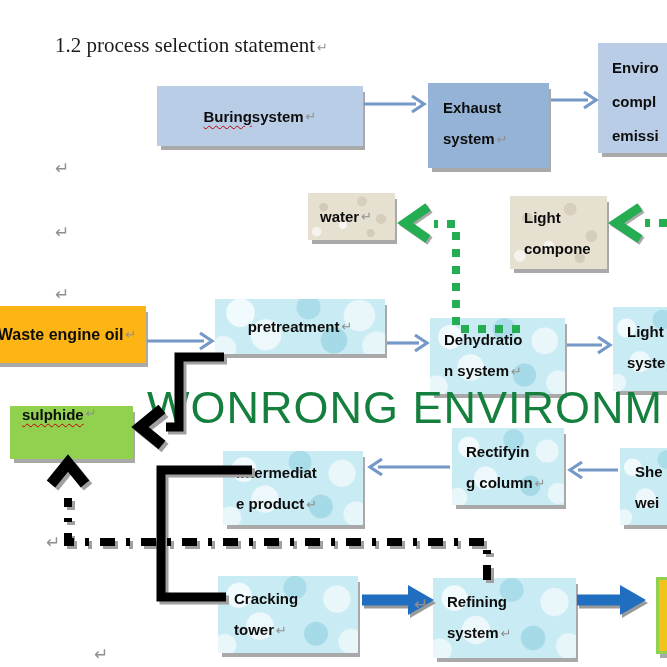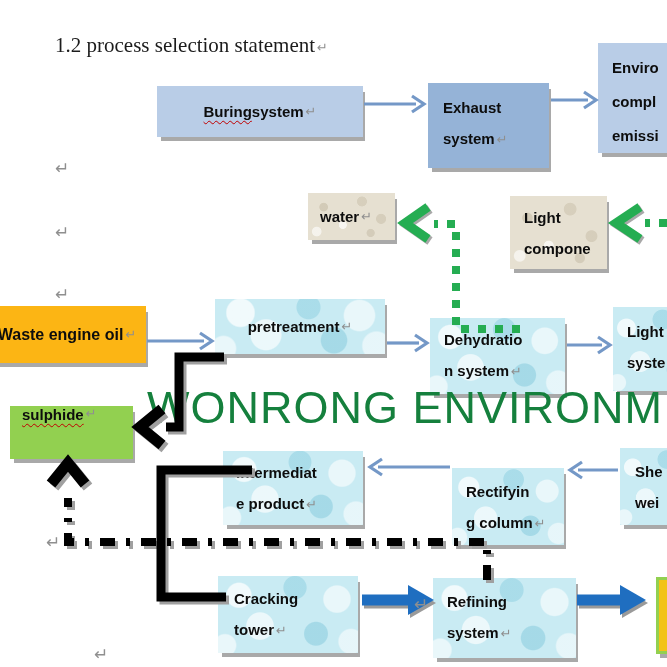--- a/index.html
+++ b/index.html
@@ -52,33 +52,33 @@
       radial-gradient(circle at 5% 90%, rgba(255,255,255,.6) 0 7%, transparent 8%),
       radial-gradient(circle at 95% 85%, rgba(255,255,255,.55) 0 8%, transparent 9%);
   }
   .centered{display:flex;align-items:center;justify-content:center;}
   .squiggle{
     text-decoration:underline;text-decoration-style:wavy;
     text-decoration-color:#c00000;text-decoration-thickness:1px;
     text-underline-offset:3px;
   }
   
-  .n-buring{left:157px;top:86px;width:206px;height:51px;}
+  .n-buring{left:157px;top:86px;width:206px;height:60px;}
   .n-exhaust{left:428px;top:83px;width:121px;height:85px;padding:9px 0 0 15px;}
   .n-enviro{left:598px;top:43px;width:105px;height:110px;padding:8px 0 0 14px;}
   .n-enviro .ln{line-height:34px;}
   .n-water{left:308px;top:193px;width:87px;height:47px;padding-left:12px;display:flex;align-items:center;}
   .n-lightco{left:510px;top:196px;width:97px;height:73px;padding:6px 0 0 14px;}
   .n-waste{left:-12px;top:306px;width:158px;height:57px;font-size:16px;}
   .n-pretreat{left:215px;top:299px;width:170px;height:55px;}
   .n-dehyd{left:430px;top:318px;width:135px;height:76px;padding:6px 0 0 14px;}
   .n-lightsys{left:613px;top:307px;width:90px;height:84px;padding:9px 0 0 14px;}
   .n-sulphide{left:10px;top:406px;width:123px;height:53px;padding-left:12px;display:flex;align-items:flex-start;}
   .n-inter{left:223px;top:451px;width:140px;height:74px;padding:6px 0 0 13px;}
-  .n-rect{left:452px;top:468px;width:112px;height:77px;padding:8px 0 0 14px;}
+  .n-rect{left:452px;top:428px;width:112px;height:77px;padding:8px 0 0 14px;}
   .n-shell{left:620px;top:448px;width:85px;height:77px;padding:8px 0 0 15px;}
   .n-crack{left:218px;top:576px;width:140px;height:77px;padding:7px 0 0 16px;}
   .n-refin{left:433px;top:578px;width:143px;height:80px;padding:8px 0 15px 14px;}
   .n-end{left:656px;top:577px;width:40px;height:77px;background:#f2c318;border:3px solid #92d050;}
   
   #connectors{position:absolute;left:0;top:0;z-index:3;}
 </style>
 </head>
 <body>
 

